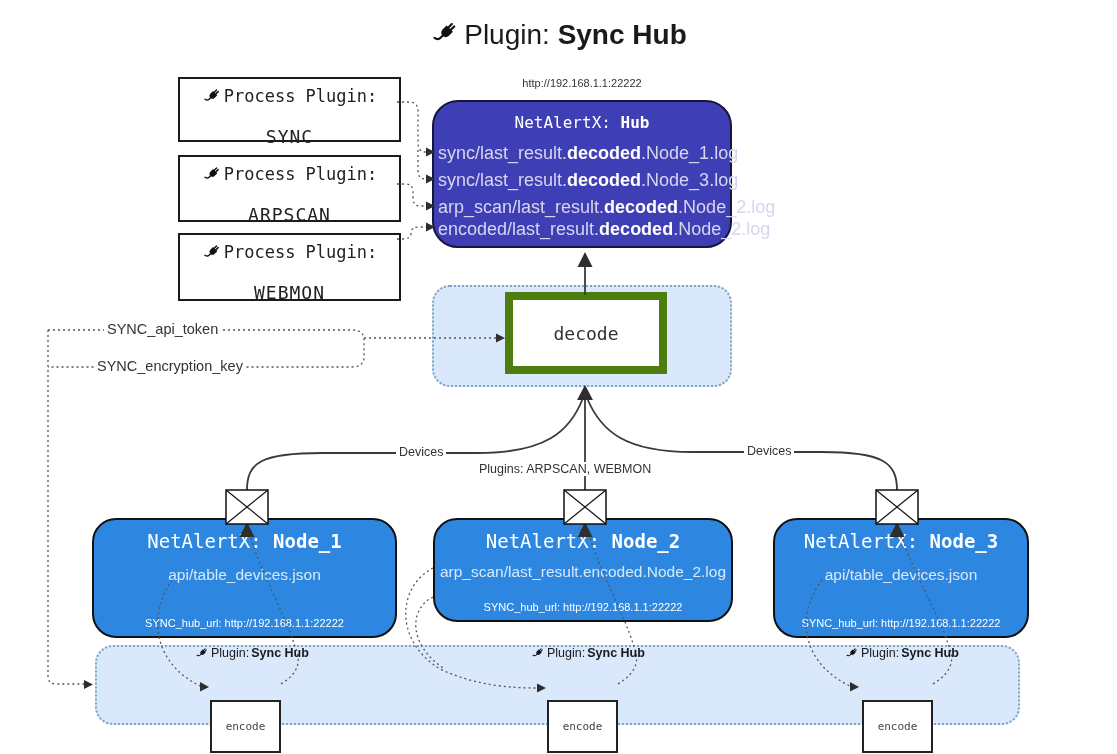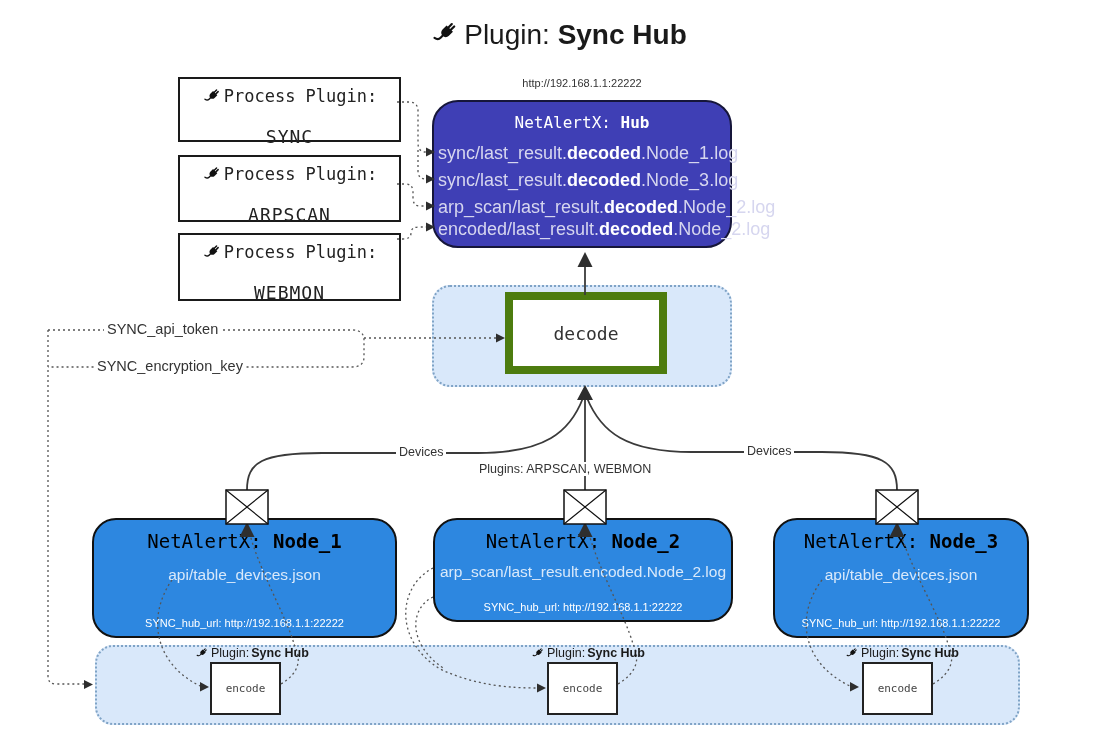--- a/index.html
+++ b/index.html
@@ -40,33 +40,33 @@
       font-family:"DejaVu Sans Mono",monospace;font-size:18px;color:#333;}
 
   
   .chip{background:#fff;padding:0 3px;font-size:14.5px;color:#333;white-space:nowrap;}
 
   
   .edge-label{background:#fff;padding:0 3px;font-size:12.5px;color:#333;white-space:nowrap;}
 
   
   .node{background:#2d87e0;border:2px solid #111;border-radius:24px;box-sizing:border-box;}
-  .node-title{text-align:center;color:#000000;font-family:"DejaVu Sans Mono",monospace;font-size:19px;
+  .node-title{text-align:center;color:#ffffff;font-family:"DejaVu Sans Mono",monospace;font-size:19px;
       position:absolute;left:0;right:0;top:10px;}
   .node-line{position:absolute;left:0;right:0;text-align:center;color:#d9e9fa;font-size:15.5px;white-space:nowrap;}
   .node-url{position:absolute;left:0;right:0;bottom:7px;text-align:center;color:#fff;font-size:11px;white-space:nowrap;}
 
   
   .bottom-wrap{left:95px;top:645px;width:925px;height:80px;}
   .enc-label{font-size:12.5px;color:#1a1a1a;white-space:nowrap;display:flex;align-items:center;gap:2px;}
   .enc-label b{font-weight:700;}
   .plug-xs{width:14px;height:14px;}
   .encode-box{background:#fff;border:2px solid #222;box-sizing:border-box;display:flex;align-items:center;
       justify-content:center;font-family:"DejaVu Sans Mono",monospace;font-size:11px;color:#444;
-      width:71px;height:53px;}
+      width:71px;height:53px;margin-top:38px;}
 
   
   .overlay{position:absolute;left:0;top:0;z-index:5;pointer-events:none;}
   .lbl{z-index:6;}
   .solid{stroke:#3a3a3a;stroke-width:1.8;fill:none;}
   .dot{stroke:#555;stroke-width:1.3;fill:none;stroke-dasharray:2 3;}
   .ah{fill:#2e2e2e;stroke:none;}
   .env{fill:#fff;stroke:#111;stroke-width:1.5;}
   .envl{stroke:#111;stroke-width:1.2;}
 </style>

